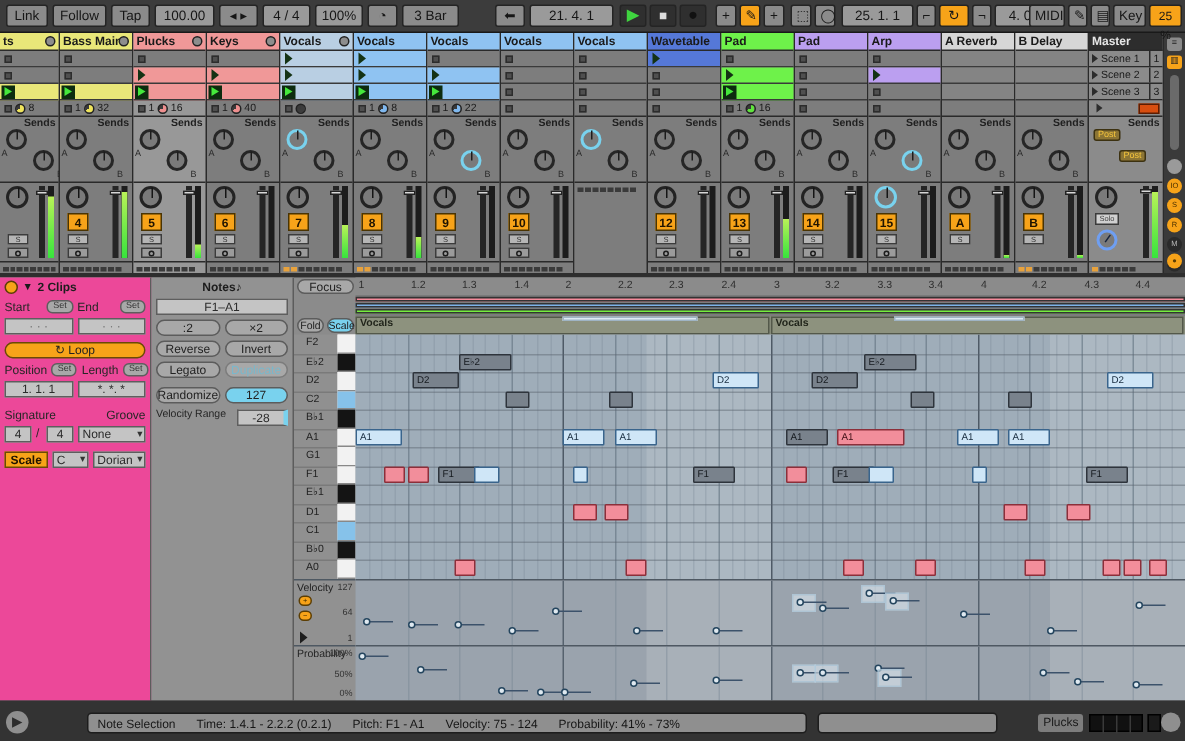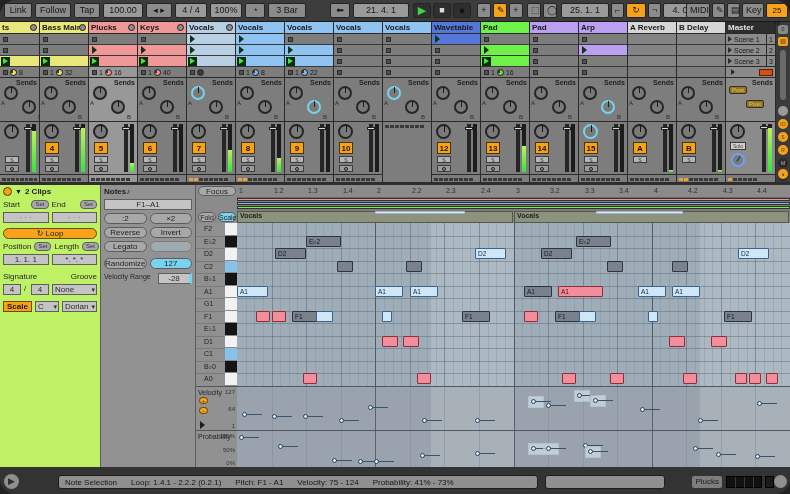--- a/index.html
+++ b/index.html
@@ -1,21 +1,20 @@
 <!DOCTYPE html>
 <html><head>
 <meta charset="utf-8">
 <style>
   * { margin:0; padding:0; box-sizing:border-box; }
   html,body { background:#222; }
   #app {
     position:relative; width:790px; height:494px; overflow:hidden;
     font-family:"Liberation Sans", sans-serif; font-size:9px; color:#1a1a1a;
     background:#4a4a4a;
-    border-radius:16px;
   }
 
   
   #topbar { position:absolute; left:0; top:0; width:790px; height:22px; background:#3c3c3c; border-bottom:1px solid #191919; }
   .tb-btn { position:absolute; top:3px; height:15px; background:#8b8b8b; border:1px solid #242424; border-radius:2px;
             color:#161616; font-size:9px; line-height:13px; text-align:center; padding:0 3px; }
   .tb-display { background:#9a9a9a; }
   .tb-orange { background:#f7a319; }
   .play-tri { color:#3fd43f; font-size:11px; line-height:13px; }
   .rec-dot  { color:#111; font-size:11px; line-height:13px; }
@@ -63,21 +62,21 @@
   .solo-box { position:absolute; left:4px; top:20px; width:16px; height:8px; background:#cfcfcf; border:1px solid #3a3a3a; font-size:5px; text-align:center; line-height:7px; color:#444; }
   .cue-knob { position:absolute; left:5px; top:31px; width:14px; height:14px; border-radius:50%; border:2px solid #6f9ff2; background:#7a7a7a; }
   .cue-knob i { position:absolute; left:50%; top:1px; width:1px; height:6px; background:#16233c; transform:rotate(35deg); }
   .rs-box { position:absolute; left:2px; width:10px; height:9px; background:#8a8a8a; border-radius:2px; font-size:6px; text-align:center; line-height:9px; color:#222; }
   .rs-circle { position:absolute; left:2px; width:10px; height:10px; border-radius:50%; font-size:5px; text-align:center; line-height:10px; }
   .rs-scroll { position:absolute; left:4px; width:6px; background:#6a6a6a; border-radius:3px; }
 
   
   #divider { position:absolute; left:0; top:182px; width:790px; height:3px; background:#2e2e2e; }
   #editor { position:absolute; left:0; top:185px; width:790px; height:282px; background:#8b8b8b; }
-  #clip-panel { position:absolute; left:0; top:0; width:101px; height:282px; background:#bef264; border-right:1px solid #5c5c5c; padding:2px 3px; }
+  #clip-panel { position:absolute; left:0; top:0; width:101px; height:282px; background:#ec4899; border-right:1px solid #5c5c5c; padding:2px 3px; }
   #notes-panel { position:absolute; left:101px; top:0; width:95px; height:282px; background:#929292; border-right:1px solid #5c5c5c; padding:2px 3px; }
   .panel-title { font-size:8px; font-weight:bold; color:#1d1d1d; }
   .lbl { font-size:8px; color:#262626; }
   .set-btn { font-size:6px; background:#a8a8a8; border:1px solid #5e5e5e; border-radius:4px; padding:0 3px; color:#333; }
   .val-box { background:#c4c4c4; border:1px solid #5e5e5e; font-size:8px; text-align:center; color:#2c2c2c; height:11px; line-height:10px; }
   .pill { background:#a8a8a8; border:1px solid #5c5c5c; border-radius:6px; font-size:8px; text-align:center; height:11px; line-height:10px; color:#222; }
   .pill.disabled { color:#79b8cc; border-color:#7c7c7c; }
   .pill.orange { background:#f7a319; border-color:#6b4a05; font-weight:normal; }
   .pill.blue { background:#79d2ee; }
   .row-flex { display:flex; gap:3px; margin-top:3px; }
@@ -1057,21 +1056,21 @@
         <div class="dd" style="flex:1">None</div>
       </div>
       <div class="row-flex" style="margin-top:6px">
         <span class="scale-tag" style="flex:none">Scale</span>
         <div class="dd" style="flex:0 0 24px">C</div>
         <div class="dd" style="flex:1">Dorian</div>
       </div>
     </div>
 
     <div id="notes-panel">
-      <div style="display:flex;justify-content:flex-start">
+      <div style="display:flex;justify-content:center">
         <span class="panel-title">Notes</span>
         <span style="font-size:8px">♪</span>
       </div>
       <div class="val-box" style="margin-top:3px">F1–A1</div>
       <div class="row-flex">
         <div class="pill">:2</div>
         <div class="pill">×2</div>
       </div>
       <div class="row-flex">
         <div class="pill">Reverse</div>
@@ -1392,21 +1391,21 @@
       <div class="lane-btn" style="top:212px">+</div>
       <div class="lane-btn" style="top:222px">−</div>
       <div id="lane-expand" style="top:236px"></div>
     </div>
   </div>
 
   <div id="statusarea">
     <div id="status-left-circle">▶</div>
     <div id="status-pill">
         <span>Note Selection</span>
-        <span>Loop: 1.4.1 - 2.2.2 (0.2.1)</span>
+        <span>Time: 1.4.1 - 2.2.2 (0.2.1)</span>
         <span>Pitch: F1 - A1</span>
         <span>Velocity: 75 - 124</span>
         <span>Probability: 41% - 73%</span>
       </div>
     <div class="status-box" style="left:545px;width:120px"></div>
 
     <div id="kbd-track">Plucks</div>
     <div id="kbd-widget">
         <i style="left:8px"></i>
         <i style="left:17px"></i>

